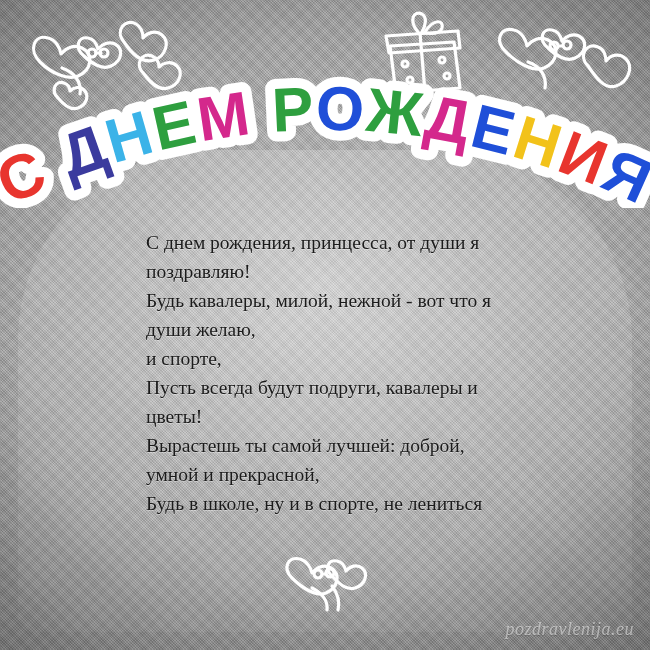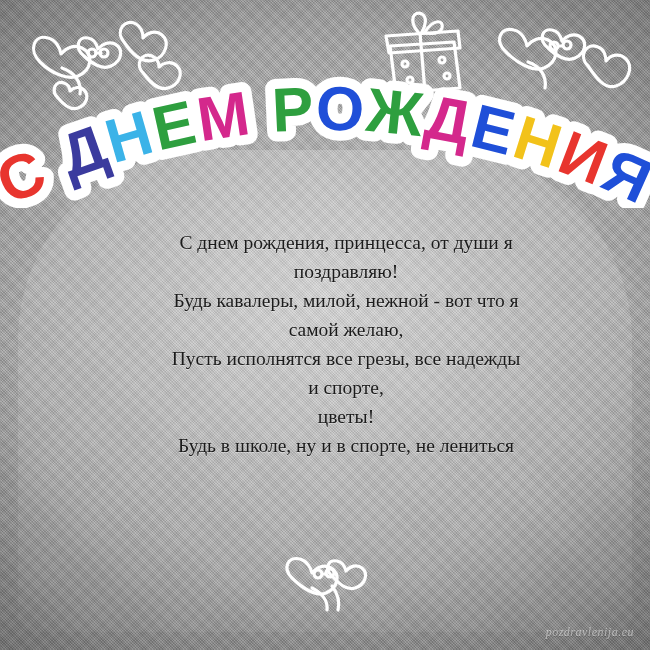--- a/index.html
+++ b/index.html
@@ -83,31 +83,30 @@
     top: 228px;
     width: 400px;
     color: #1b1b1b;
     font-family: "Liberation Serif", serif;
     font-size: 19.5px;
     line-height: 29px;
     text-shadow: 0 1px 0 rgba(255,255,255,0.35);
   }
   #greeting .line {
     white-space: pre-wrap;
-    text-align: center;
   }
 
   
   #watermark {
     position: absolute;
     right: 16px;
     bottom: 10px;
     font-family: "Liberation Serif", serif;
     font-style: italic;
-    font-size: 12px;
+    font-size: 18px;
     color: rgba(255,255,255,0.50);
     letter-spacing: 0.5px;
     text-shadow: 0 1px 1px rgba(0,0,0,0.18);
   }
 </style>
 </head>
 <body>
 
 <div id="card">
 
@@ -179,22 +178,24 @@
       <text font-family="Liberation Sans, sans-serif" font-size="62" font-weight="bold" letter-spacing="2" id="title-colored">
         <textPath href="#arc" startOffset="50%" text-anchor="middle" id="title-colored-path"><tspan fill="#e8352e">С</tspan><tspan fill="none"> </tspan><tspan fill="#3b3b9e">Д</tspan><tspan fill="#3bb3e8">Н</tspan><tspan fill="#2e9f3f">Е</tspan><tspan fill="#d4288c">М</tspan><tspan fill="none"> </tspan><tspan fill="#2e9f3f">Р</tspan><tspan fill="#1f4fd8">О</tspan><tspan fill="#2e9f3f">Ж</tspan><tspan fill="#d4288c">Д</tspan><tspan fill="#1f4fd8">Е</tspan><tspan fill="#f2c21a">Н</tspan><tspan fill="#e8352e">И</tspan><tspan fill="#1f4fd8">Я</tspan></textPath>
       </text>
     </svg>
   </div>
 
   <div id="greeting">
       <div class="line">С днем рождения, принцесса, от души я</div>
       <div class="line">поздравляю!</div>
       <div class="line">Будь кавалеры, милой, нежной - вот что я</div>
-      <div class="line">самой желаю,</div>
-      <div class="line">Пусть исполнятся все грезы, все надежды</div>
+      <div class="line">души желаю,</div>
       <div class="line">и спорте,</div>
+      <div class="line">Пусть всегда будут подруги, кавалеры и</div>
       <div class="line">цветы!</div>
+      <div class="line">Вырастешь ты самой лучшей: доброй,</div>
+      <div class="line">умной и прекрасной,</div>
       <div class="line">Будь в школе, ну и в спорте, не лениться</div>
     </div>
 
   <div id="watermark">pozdravlenija.eu</div>
 
 </div>
 
 </body></html>

